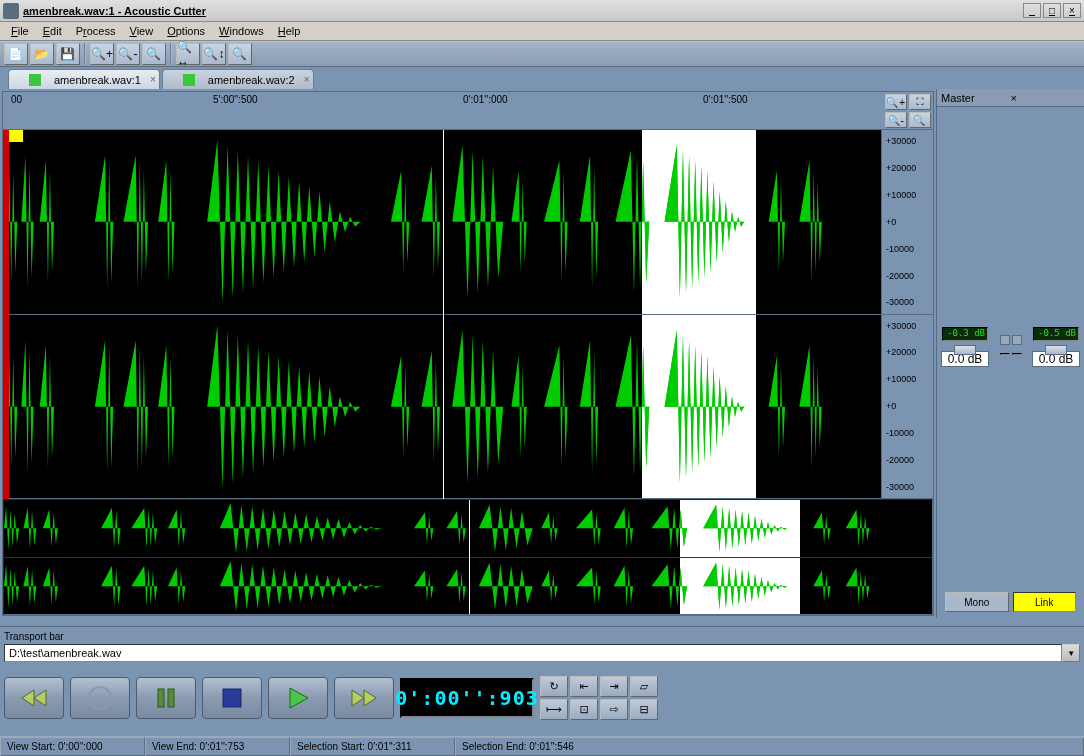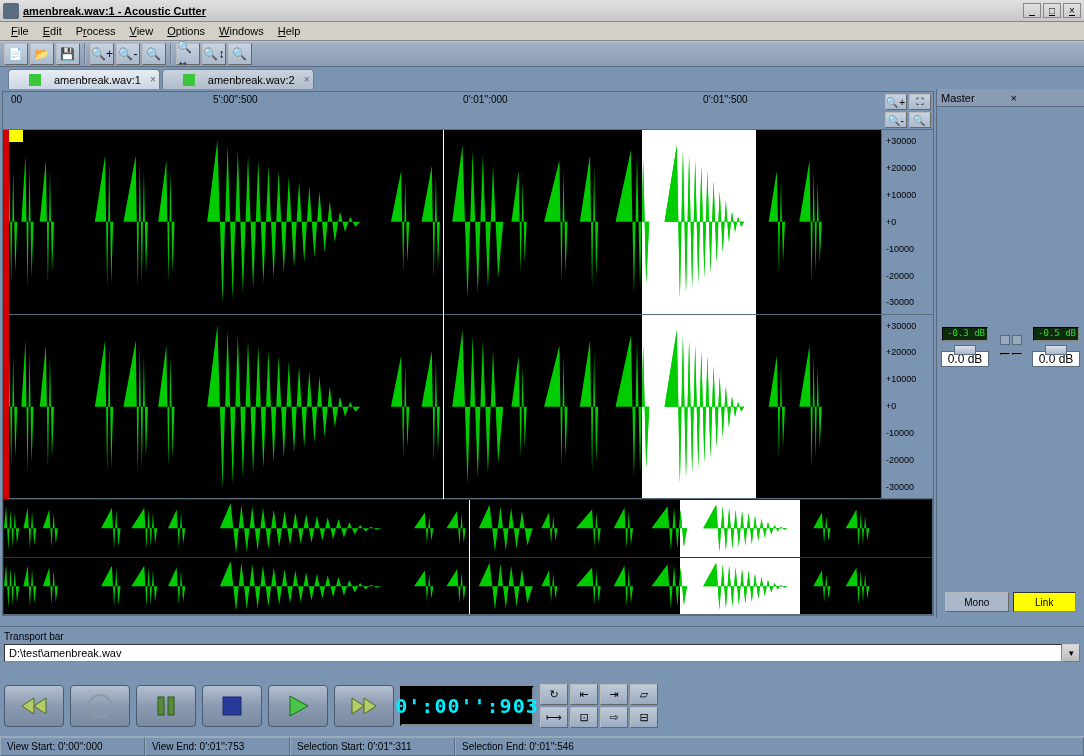--- a/index.html
+++ b/index.html
@@ -58,21 +58,21 @@
 .meterfill { position: absolute; bottom: 0; left: 0; right: 0; background: linear-gradient(#4aa04a, #2a7a2a); }
 .dbinput { width: 48px; height: 16px; border: 1px solid #5a6c80; background: #fff; text-align: center; font-size: 12px; }
 .monobtns { display: flex; gap: 4px; padding: 6px 8px; justify-content: center; }
 .monobtn { flex:1; height: 20px; border: 1px outset #bbb; background: #abb8ca; font-size: 10px; }
 .monobtn.active { background: #ffff00; border: 1px inset #888; }
 .transport { height: 110px; background: #7b94b1; border-top: 1px solid #5a6c80; display: flex; flex-direction: column; padding: 2px 4px; margin-top: 8px; }
 .transport .lbl { font-size: 10px; padding: 2px 0; }
 .pathinput { width: 100%; height: 18px; border: 1px inset #888; background: #fff; padding: 0 4px; font-size: 11px; display: flex; align-items: center; }
 .pathwrap { display: flex; }
 .dropbtn { width: 18px; height: 18px; background: linear-gradient(#ddd, #bbb); border: 1px outset #ccc; display: flex; align-items: center; justify-content: center; font-size: 8px; }
-.controls { flex: 1; display: flex; align-items: center; gap: 6px; padding: 22px 0; }
+.controls { flex: 1; display: flex; align-items: center; gap: 6px; padding: 6px 0; }
 .playbtn { width: 60px; height: 42px; background: linear-gradient(#b4c0d0, #8a9ab0 50%, #7a8aa0); border: 1px solid #4a5c70; border-radius: 4px; display: flex; align-items: center; justify-content: center; font-size: 20px; color: #3a5a3a; }
 .timedisp { width: 134px; height: 40px; background: #000; border: 2px inset #333; color: #00eeff; font-family: monospace; font-size: 20px; font-weight: bold; display: flex; align-items: center; justify-content: center; letter-spacing: 1px; }
 .smallbtns { display: grid; grid-template-columns: repeat(4, 28px); grid-template-rows: repeat(2, 21px); gap: 2px; }
 .smbtn { border: 1px outset #bbb; background: linear-gradient(#c0cad8, #9aabc0); display: flex; align-items: center; justify-content: center; font-size: 11px; }
 .statusbar { height: 20px; background: #7b94b1; border-top: 1px solid #9ab; display: flex; }
 .statusbar .cell { padding: 2px 6px; border: 1px solid #5a6c80; border-top-color: #9ab; border-left-color: #9ab; font-size: 10px; display: flex; align-items: center; }
 </style>
 </head>
 <body>
 

